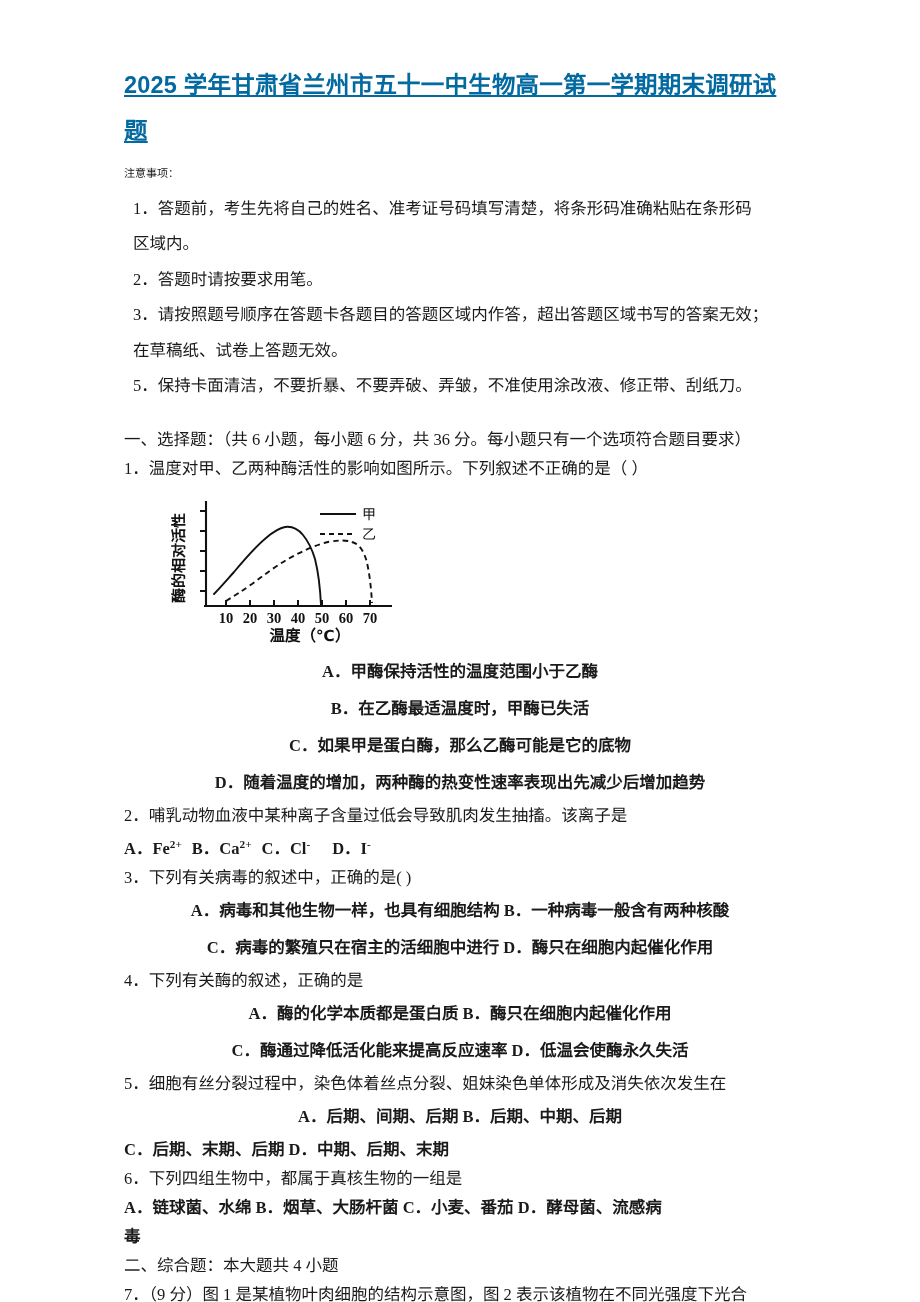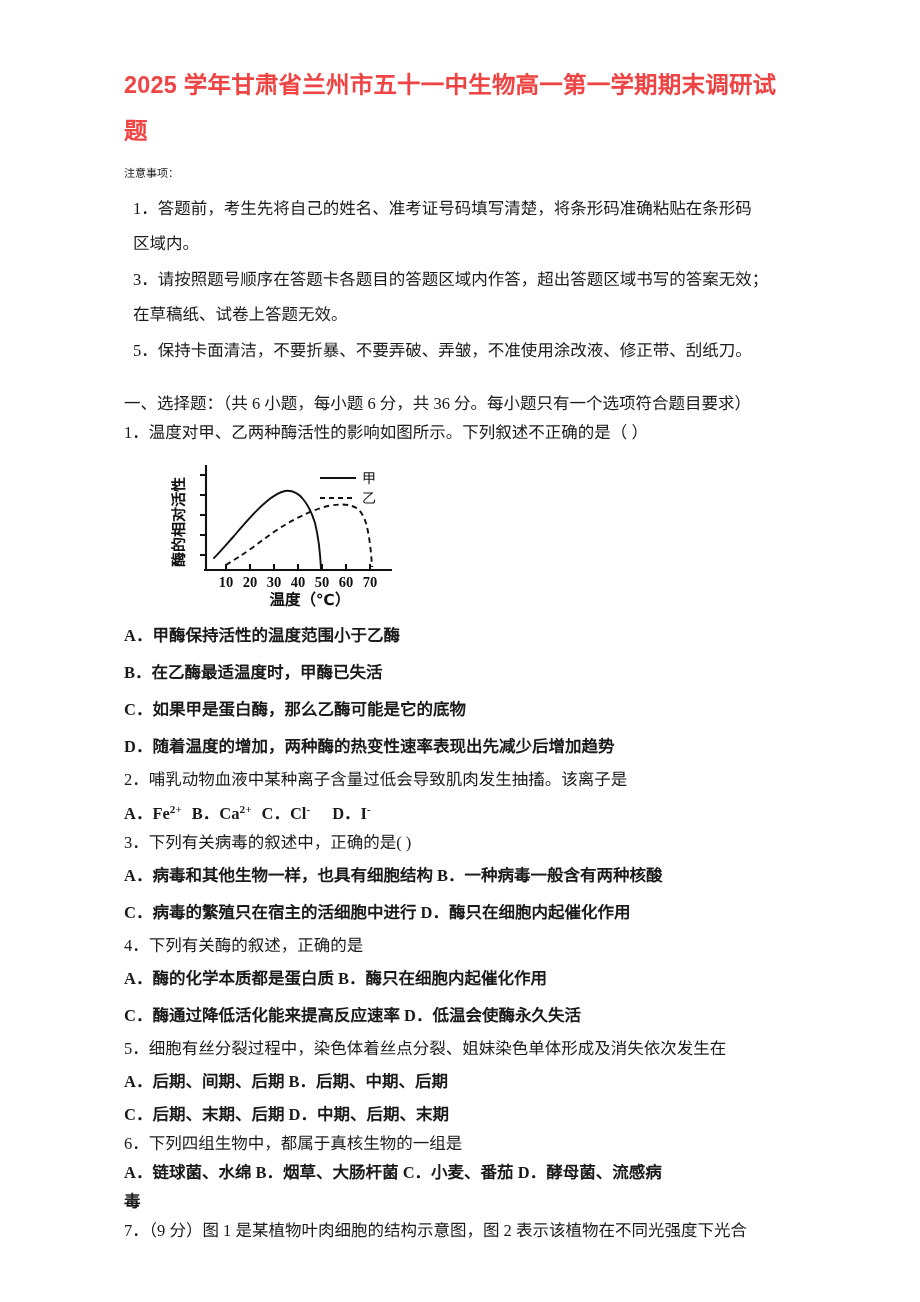--- a/index.html
+++ b/index.html
@@ -33,21 +33,22 @@
 
   
   .doc-title {
     font-family: "Liberation Sans", "DejaVu Sans", sans-serif;
     font-weight: bold;
     font-size: 23.5px;
     line-height: 46px;
     text-align: left;
     letter-spacing: 0.2px;
     margin: 0 0 6px 0;
-    color: #ef4444;
+    color: #0369a1;
+    text-decoration: underline;
   }
 
   
   .notice-head {
     font-size: 11px;
     line-height: 26.5px;
     margin: 0;
     font-weight: normal;
   }
   .notice-line {
@@ -69,21 +70,21 @@
     line-height: 29px;
     margin: 0;
     font-family: Liberation Serif, serif;
   }
   .opt-line {
     font-size: 16.5px;
     line-height: 29px;
     margin: 0;
     font-weight: bold;
   }
-  .opt-line.loose { line-height: 37px; }
+  .opt-line.loose { line-height: 37px; text-align: center; }
   .opt-line .opt-gap { display: inline-block; width: 22px; }
   .opt-line .opt-gap-sm { display: inline-block; width: 10px; }
   sup, sub { font-size: 0.68em; }
 
   
   .figure-wrap {
     margin: 10px 0 8px 0;
     padding-left: 36px;
   }
   .figure {
@@ -98,20 +99,21 @@
 
 <div class="page">
   <div class="content">
 
     <h1 class="doc-title">2025 学年甘肃省兰州市五十一中生物高一第一学期期末调研试题</h1>
 
     <div class="notice-block">
       <p class="notice-head">注意事项：</p>
       <p class="notice-line">1．答题前，考生先将自己的姓名、准考证号码填写清楚，将条形码准确粘贴在条形码</p>
       <p class="notice-line">区域内。</p>
+      <p class="notice-line">2．答题时请按要求用笔。</p>
       <p class="notice-line">3．请按照题号顺序在答题卡各题目的答题区域内作答，超出答题区域书写的答案无效；</p>
       <p class="notice-line">在草稿纸、试卷上答题无效。</p>
       <p class="notice-line">5．保持卡面清洁，不要折暴、不要弄破、弄皱，不准使用涂改液、修正带、刮纸刀。</p>
     </div>
 
     <div class="spacer-sm"></div>
 
     <p class="section-head">一、选择题：（共 6 小题，每小题 6 分，共 36 分。每小题只有一个选项符合题目要求）</p>
 
     <p class="q-stem">1．温度对甲、乙两种酶活性的影响如图所示。下列叙述不正确的是（      ）</p>
@@ -187,16 +189,17 @@
     <p class="opt-line loose">C．酶通过降低活化能来提高反应速率       D．低温会使酶永久失活</p>
 
     <p class="q-stem">5．细胞有丝分裂过程中，染色体着丝点分裂、姐妹染色单体形成及消失依次发生在</p>
     <p class="opt-line loose">A．后期、间期、后期        B．后期、中期、后期</p>
     <p class="opt-line">C．后期、末期、后期        D．中期、后期、末期</p>
 
     <p class="q-stem">6．下列四组生物中，都属于真核生物的一组是</p>
     <p class="opt-line">A．链球菌、水绵        B．烟草、大肠杆菌        C．小麦、番茄        D．酵母菌、流感病</p>
     <p class="opt-line">毒</p>
 
+    <p class="section-head">二、综合题：本大题共 4 小题</p>
     <p class="q-stem">7．（9 分）图 1 是某植物叶肉细胞的结构示意图，图 2 表示该植物在不同光强度下光合</p>
 
   </div>
 </div>
 
 </body></html>

